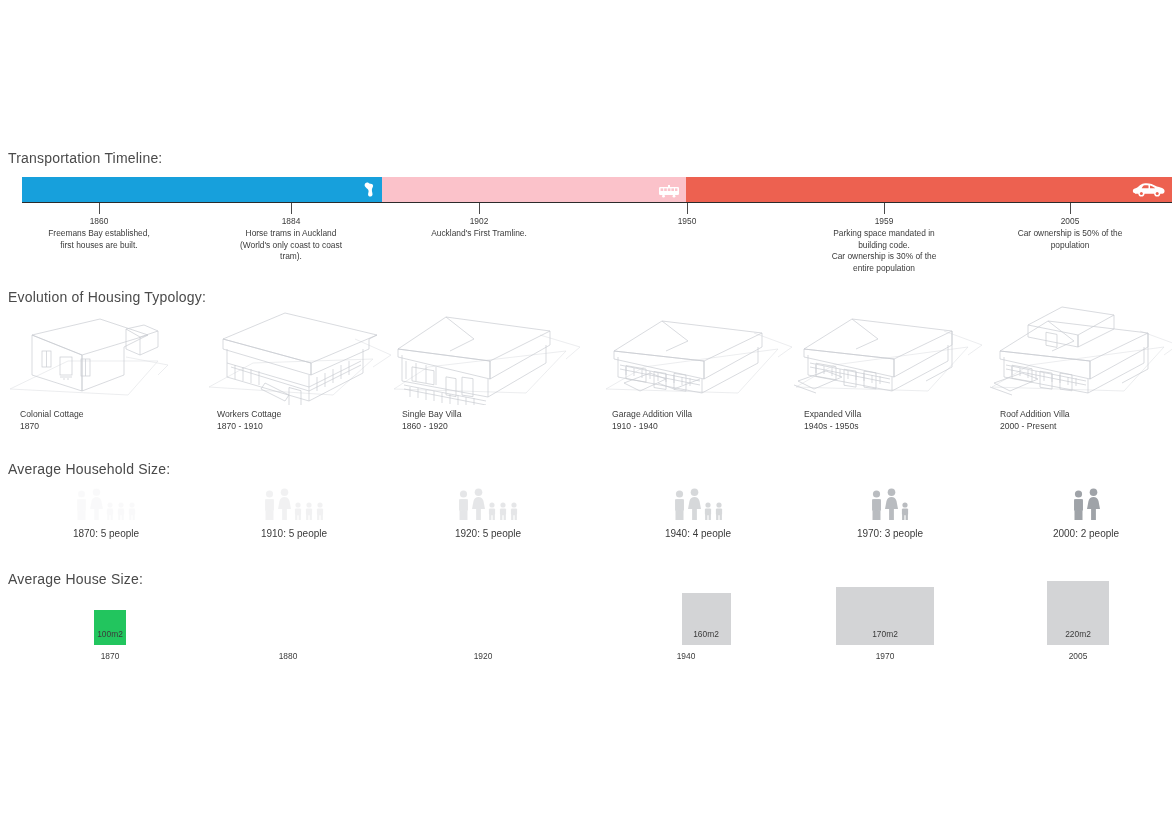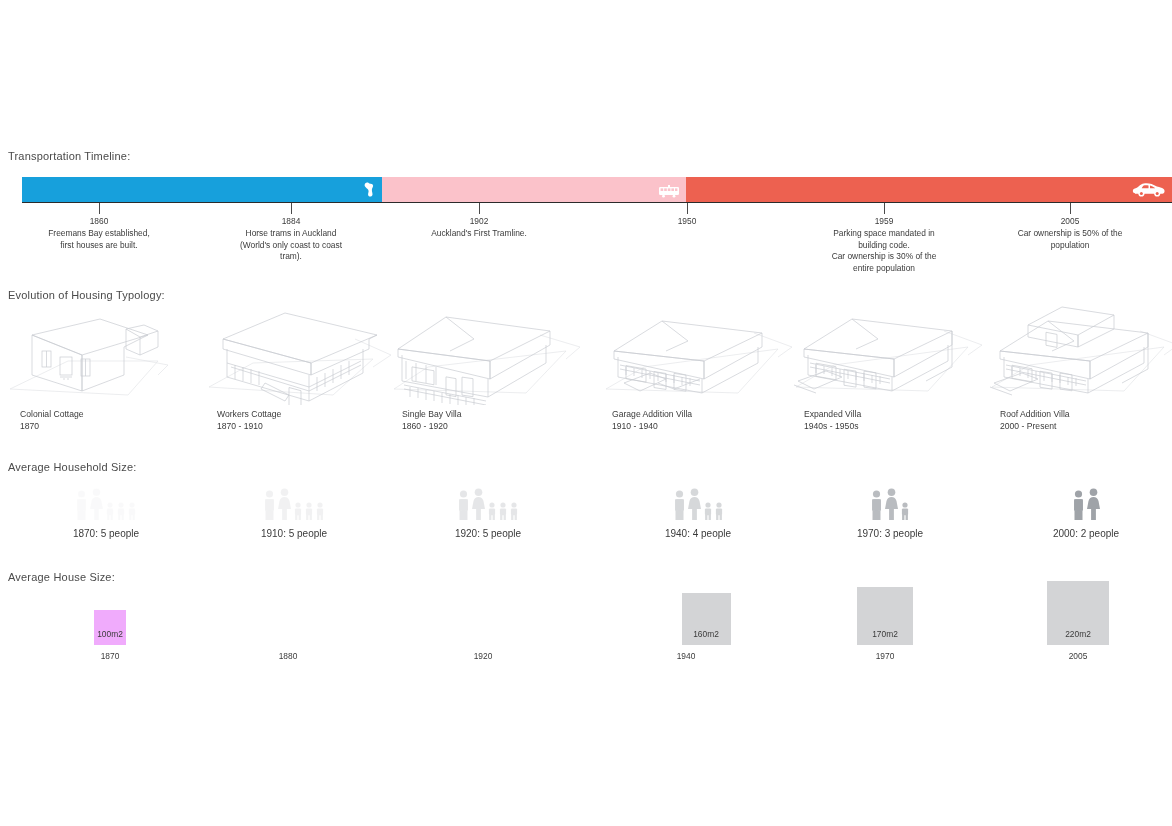--- a/index.html
+++ b/index.html
@@ -11,21 +11,21 @@
     width: 1172px;
     height: 826px;
     position: relative;
     font-family: "Liberation Sans", sans-serif;
     color: #3b3b3b;
     overflow: hidden;
   }
 
   .section-title {
     position: absolute;
-    font-size: 11px;
+    font-size: 14px;
     color: #4a4a4a;
     letter-spacing: 0.2px;
     white-space: nowrap;
   }
 
   
   #timeline-section { position: absolute; left: 0; top: 0; width: 1172px; }
   #timeline-title { left: 8px; top: 150px; }
 
   #timeline-bar {
@@ -659,21 +659,21 @@
         <div class="hh-label">2000: 2 people</div>
       </div>
     </div>
 </div>
 
 <div id="housesize-section">
   <div class="section-title" id="housesize-title">Average House Size:</div>
   <div id="housesize-items">
       <div class="hs-col" style="left: 12px;">
         <div class="hs-boxwrap">
-          <div class="hs-box" style="width: 32px; height: 35px; background: #f0abfc;">
+          <div class="hs-box" style="width: 32px; height: 35px; background: #22c55e;">
             <span class="hs-val">100m2</span>
           </div>
         </div>
         <div class="hs-year">1870</div>
       </div>
       <div class="hs-col" style="left: 190px;">
         <div class="hs-year">1880</div>
       </div>
       <div class="hs-col" style="left: 385px;">
         <div class="hs-year">1920</div>
@@ -681,21 +681,21 @@
       <div class="hs-col" style="left: 588px;">
         <div class="hs-boxwrap">
           <div class="hs-box" style="width: 49px; height: 52px; background: rgb(211, 212, 214); margin-left: 40px;">
             <span class="hs-val">160m2</span>
           </div>
         </div>
         <div class="hs-year">1940</div>
       </div>
       <div class="hs-col" style="left: 787px;">
         <div class="hs-boxwrap">
-          <div class="hs-box" style="width: 56px; height: 58px; background: rgb(211, 212, 214);">
+          <div class="hs-box" style="width: 56px; height: 58px; background: rgb(211, 212, 214); padding-left: 42px;">
             <span class="hs-val">170m2</span>
           </div>
         </div>
         <div class="hs-year">1970</div>
       </div>
       <div class="hs-col" style="left: 980px;">
         <div class="hs-boxwrap">
           <div class="hs-box" style="width: 62px; height: 64px; background: rgb(211, 212, 214);">
             <span class="hs-val">220m2</span>
           </div>

